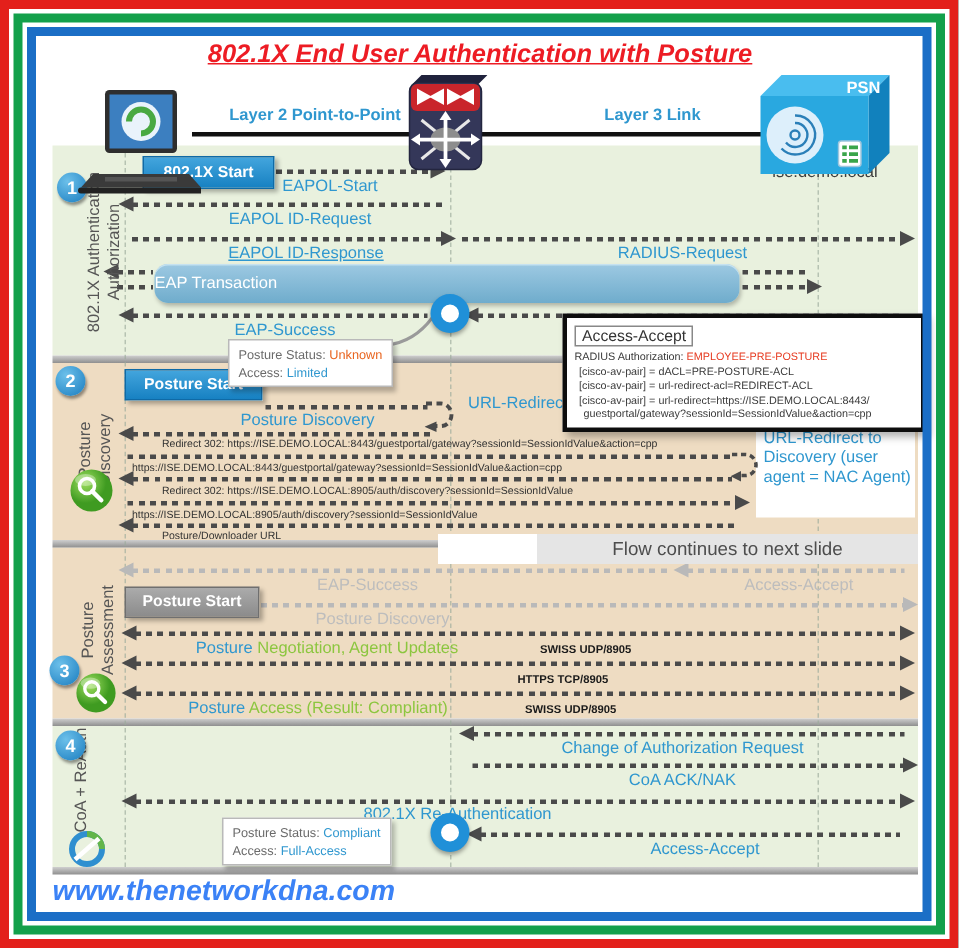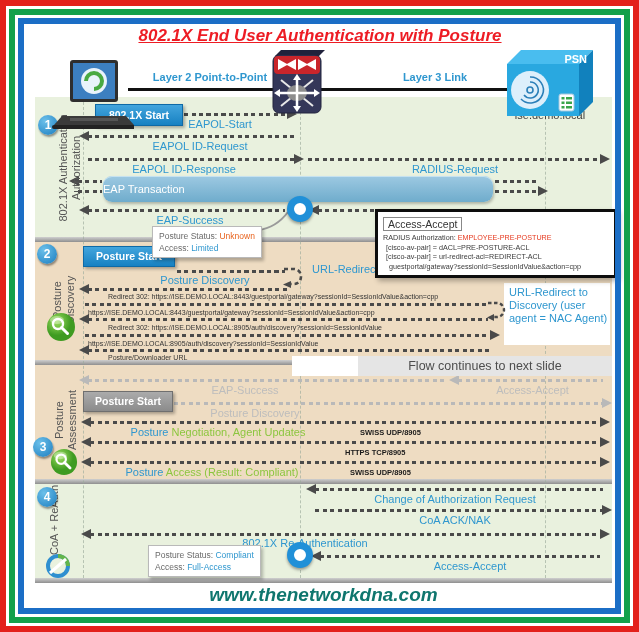--- a/index.html
+++ b/index.html
@@ -53,22 +53,22 @@
   .flowstrip{position:absolute;left:358px;top:356px;width:254px;height:20px;background:#e5e5e5;z-index:9;
              color:#4d4d4d;font-size:12.5px;text-align:center;line-height:20px;}
   .flowlead{position:absolute;left:292px;top:356px;width:66px;height:20px;background:#fff;z-index:9;}
   .notepatch{position:absolute;left:504px;top:283px;width:106px;height:62px;background:#fff;z-index:6;}
   .sidenote{position:absolute;left:509px;top:286px;width:100px;font-size:11px;line-height:13px;color:#2f97cf;z-index:7;}
   .hook{position:absolute;z-index:7;}
   .topline{position:absolute;left:128px;top:88px;width:389px;height:3px;background:#111;z-index:3;}
   .toplbl{position:absolute;font-size:11px;font-weight:bold;color:#2f97cf;text-align:center;z-index:4;white-space:nowrap;}
   .title{position:absolute;left:60px;top:26px;width:520px;text-align:center;font-size:17px;font-weight:bold;
          font-style:italic;text-decoration:underline;color:#ed1c24;z-index:6;white-space:nowrap;}
-  .footer{position:absolute;left:35px;top:584px;width:577px;text-align:center;font-size:19px;font-weight:bold;
-          font-style:italic;color:#0f766e;z-index:6;}
+  .footer{position:absolute;left:35px;top:584px;width:577px;text-align:left;font-size:19px;font-weight:bold;
+          font-style:italic;color:#3b82f6;z-index:6;}
   .icon{position:absolute;z-index:8;}
   .psnbadge{position:absolute;right:8px;top:7px;color:#fff;font-weight:bold;font-size:11px;z-index:9;}
   .psnname{position:absolute;left:498px;top:109px;width:104px;text-align:center;font-size:11px;color:#3c3c3c;z-index:6;}
 </style>
 </head>
 <body>
 
 <div id="stage">
 
   <div class="band" style="top:97px;height:140px;background:#e9f1de;"></div>
@@ -151,21 +151,21 @@
   </div>
 
   <div class="btn" style="left:95px;top:104px;width:86px;">802.1X Start</div>
   <div class="ar hr" style="left:184px;top:113px;width:104px;"></div>
   <div class="lbl center" style="left:150px;top:118px;width:140px;">EAPOL-Start</div>
 
   <div class="ar hl" style="left:88px;top:135px;width:207px;"></div>
   <div class="lbl center" style="left:100px;top:140px;width:200px;">EAPOL ID-Request</div>
 
   <div class="ar hr" style="left:88px;top:158px;width:207px;"></div>
-  <div class="lbl center" style="left:84px;top:163px;width:200px;">EAPOL ID-Response</div>
+  <div class="lbl center" style="left:104px;top:163px;width:200px;text-decoration:underline;">EAPOL ID-Response</div>
   <div class="ar hr" style="left:308px;top:158px;width:293px;"></div>
   <div class="lbl center" style="left:360px;top:163px;width:190px;">RADIUS-Request</div>
 
   <div class="eapbar">EAP Transaction</div>
   <div class="ar hl" style="left:78px;top:180px;width:24px;"></div>
   <div class="ar" style="left:78px;top:190px;width:24px;"></div>
   <div class="ar" style="left:495px;top:180px;width:44px;"></div>
   <div class="ar hr" style="left:495px;top:190px;width:44px;"></div>
 
   <div class="ar hl" style="left:88px;top:209px;width:197px;"></div>
@@ -179,20 +179,21 @@
   <div class="callout" style="left:152px;top:226px;">
     <div><span>Posture Status: </span><span class="warn">Unknown</span></div>
     <div><span>Access: </span><span class="blue">Limited</span></div>
   </div>
 
   <div class="acbox">
     <div class="ttl">Access-Accept</div>
     <div class="ln"><span>RADIUS Authorization: </span><span class="red">EMPLOYEE-PRE-POSTURE</span></div>
     <div class="ln" style="padding-left:3px;">[cisco-av-pair] = dACL=PRE-POSTURE-ACL</div>
     <div class="ln" style="padding-left:3px;">[cisco-av-pair] = url-redirect-acl=REDIRECT-ACL</div>
+    <div class="ln" style="padding-left:3px;">[cisco-av-pair] = url-redirect=https://ISE.DEMO.LOCAL:8443/</div>
     <div class="ln" style="padding-left:6px;">guestportal/gateway?sessionId=SessionIdValue&amp;action=cpp</div>
   </div>
 
   <div class="num" style="left:37px;top:244px;">2</div>
   <div class="vlab" style="left:9px;top:287px;width:110px;height:26px;">
     <div>Posture</div>
     <div>Discovery</div>
   </div>
   <div class="icon" style="left:46px;top:312px;">
     <svg width="30" height="30" viewBox="0 0 30 30">

